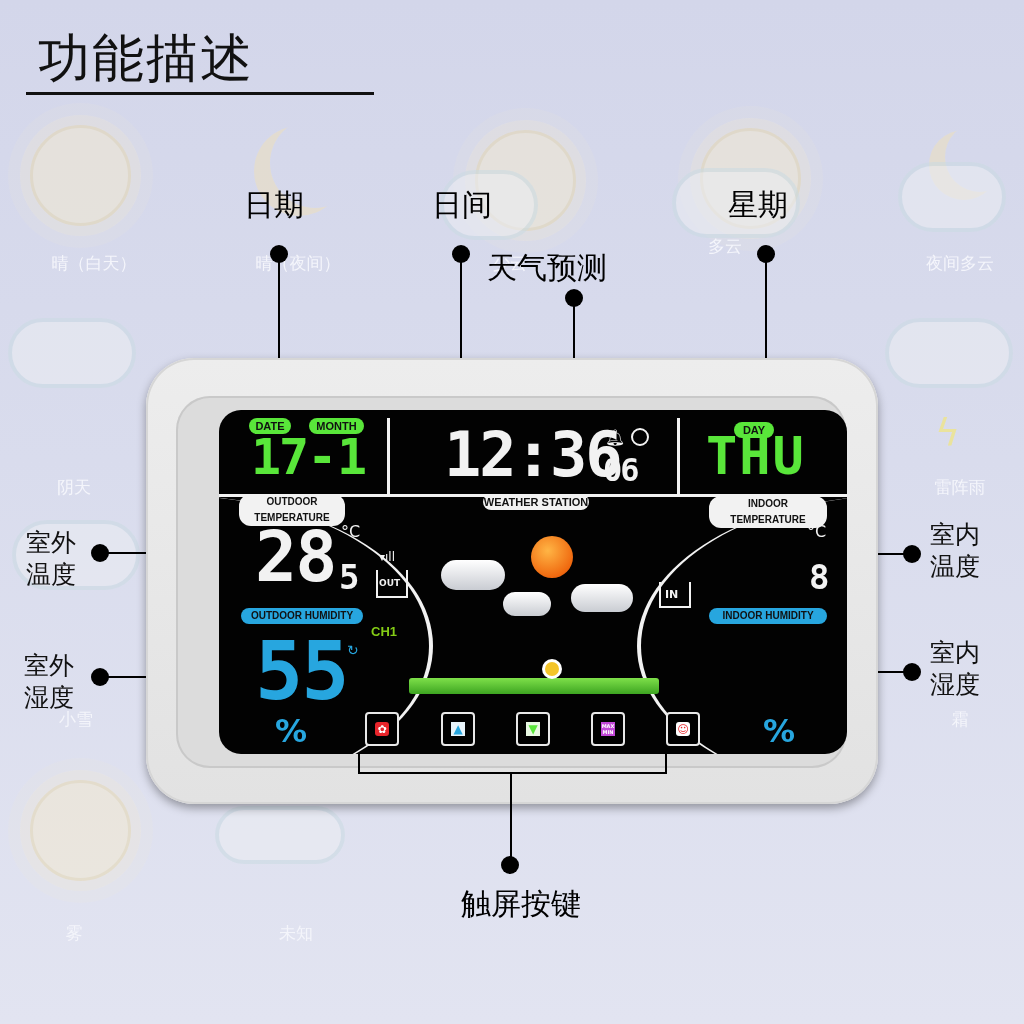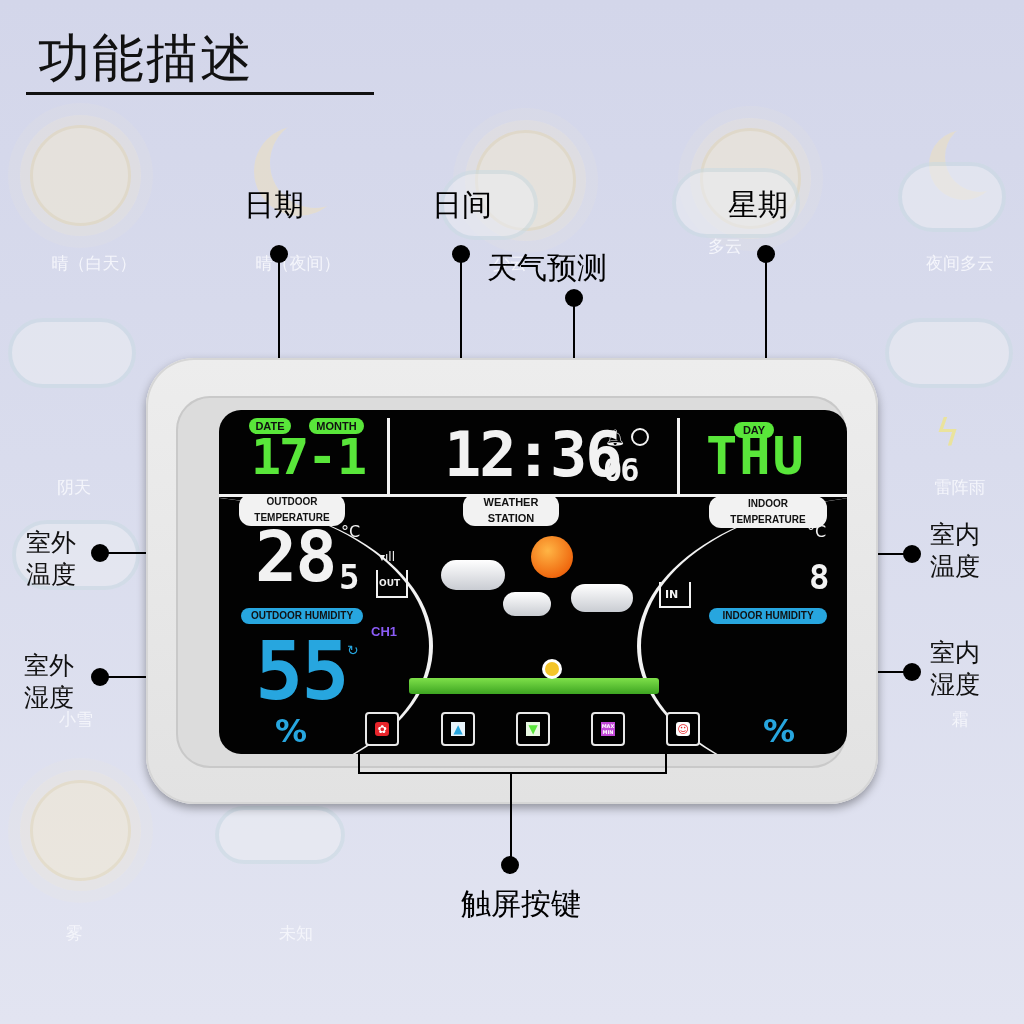--- a/index.html
+++ b/index.html
@@ -139,33 +139,33 @@
 
   <div class="pill pill-green" style="left:30px;top:8px;width:42px;">DATE</div>
   <div class="pill pill-green" style="left:90px;top:8px;width:55px;">MONTH</div>
   <div class="seg" style="left:32px;top:22px;font-size:50px;color:#59e63a;">17-</div>
   <div class="seg" style="left:118px;top:22px;font-size:50px;color:#59e63a;">1</div>
 
   <div class="seg" style="left:225px;top:14px;font-size:62px;color:#f2f2f2;">12:36</div>
   <div class="seg" style="left:384px;top:44px;font-size:32px;color:#f2f2f2;">06</div>
   <div class="abs" style="left:386px;top:18px;color:#f2f2f2;font-size:16px;">🔔︎</div>
   <div class="abs" style="left:412px;top:18px;width:14px;height:14px;border:2px solid #f2f2f2;border-radius:50%;"></div>
-  <div class="pill pill-white" style="left:244px;top:84px;width:96px;font-size:11px;">WEATHER STATION</div>
+  <div class="pill pill-white" style="left:264px;top:84px;width:106px;font-size:11px;">WEATHER STATION</div>
 
   <div class="pill pill-green" style="left:515px;top:12px;width:40px;">DAY</div>
   <div class="seg" style="left:487px;top:20px;font-size:52px;color:#59e63a;letter-spacing:2px;">THU</div>
 
   <div class="pill pill-white" style="left:20px;top:84px;width:106px;font-size:10px;">OUTDOOR TEMPERATURE</div>
   <div class="seg" style="left:36px;top:112px;font-size:70px;color:#f2f2f2;">28</div>
   <div class="seg" style="left:120px;top:150px;font-size:34px;color:#f2f2f2;">5</div>
   <div class="abs" style="left:122px;top:112px;font-size:16px;color:#f2f2f2;">°C</div>
   <div class="abs" style="left:160px;top:140px;color:#f2f2f2;font-size:12px;">▾ıll</div>
   <div class="abs" style="left:157px;top:160px;width:28px;height:26px;border:2px solid #f2f2f2;border-top:none;"></div>
   <div class="abs" style="left:160px;top:168px;color:#f2f2f2;font-size:9px;font-weight:bold;">OUT</div>
-  <div class="abs" style="left:152px;top:214px;color:#8b5cf6;font-size:13px;font-weight:bold;font-family:'Liberation Sans',sans-serif;">CH1</div>
+  <div class="abs" style="left:152px;top:214px;color:#84cc16;font-size:13px;font-weight:bold;font-family:'Liberation Sans',sans-serif;">CH1</div>
 
   <div class="pill pill-blue" style="left:22px;top:198px;width:122px;font-size:10px;">OUTDOOR HUMIDITY</div>
   <div class="seg" style="left:36px;top:222px;font-size:80px;color:#27a6df;">55</div>
   <div class="abs" style="left:128px;top:232px;color:#27a6df;font-size:14px;">↻</div>
   <div class="abs" style="left:56px;top:302px;color:#27a6df;font-size:32px;font-weight:bold;">%</div>
 
   <div class="pill pill-white" style="left:490px;top:86px;width:118px;font-size:10px;">INDOOR TEMPERATURE</div>
   <div class="seg" style="left:590px;top:150px;font-size:34px;color:#f2f2f2;">8</div>
   <div class="abs" style="left:588px;top:112px;font-size:16px;color:#f2f2f2;">°C</div>
   <div class="abs" style="left:440px;top:172px;width:28px;height:24px;border:2px solid #f2f2f2;border-top:none;"></div>

